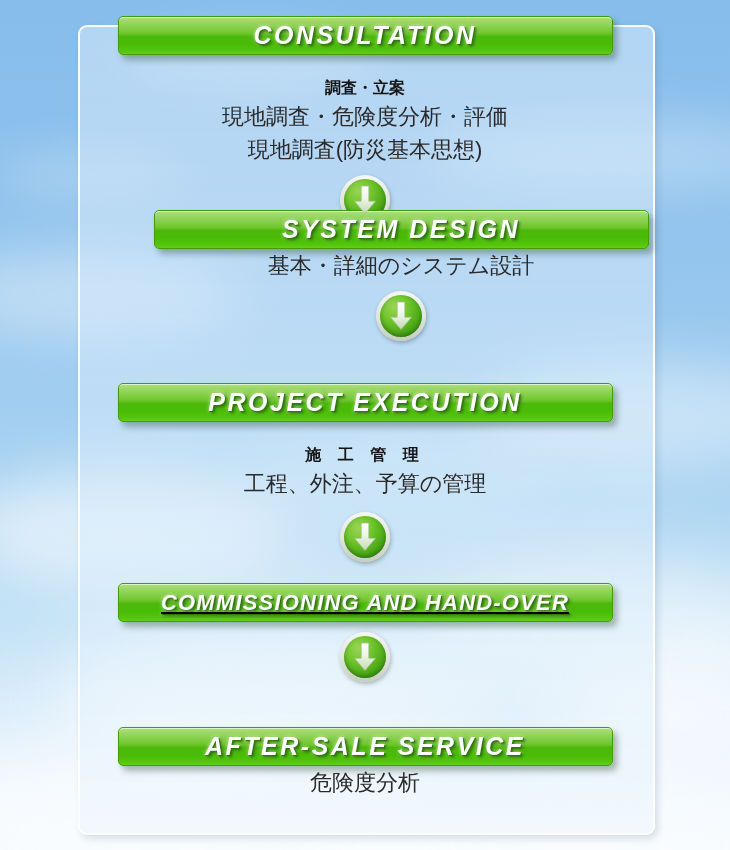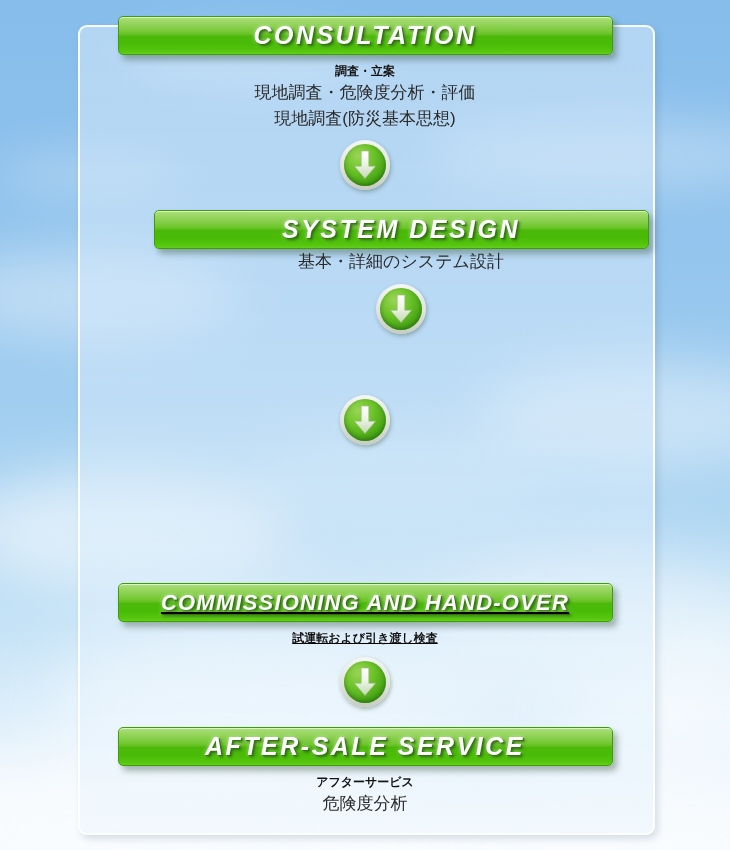--- a/index.html
+++ b/index.html
@@ -128,29 +128,29 @@
   }
   .banner-label.tight { font-size: 22px; letter-spacing: 1.2px; }
 
   
   .caption-block {
     margin: 0 auto;
     text-align: center;
     color: #1c1c1c;
   }
   .cap-head {
-    font-size: 12px;
+    font-size: 16px;
     font-weight: bold;
     line-height: 1.5;
     color: #141414;
-    margin-top: 7px;
+    margin-top: 21px;
   }
   .cap-head.spaced { letter-spacing: 6px; }
   .cap-line {
-    font-size: 17px;
+    font-size: 22px;
     line-height: 1.5;
     color: #2a2a2a;
     text-align: center;
   }
 
   
   .arrow-wrap {
     width: 730px;
     display: flex;
     justify-content: center;
@@ -241,21 +241,26 @@
                 <stop offset="100%" stop-color="#c3d9b2"></stop>
               </linearGradient>
             </defs>
             <path d="M11.2 2 H18.8 V17.2 H25.6 L15 29.6 L4.4 17.2 H11.2 Z" fill="url(#ag2)" stroke="#9dbd84" stroke-width="0.7"></path>
           </svg>
         </div>
       </div>
     </div>
 
     <div class="stage" style="top:383px;">
+      <div class="banner">
+        <span class="banner-label">PROJECT EXECUTION</span>
+      </div>
       <div class="caption-block">
+        <div class="cap-head spaced">施 工 管 理</div>
+        <div class="cap-line">工程、外注、予算の管理</div>
       </div>
       <div class="arrow-wrap" style="margin-top:12px;">
         <div class="arrow-badge">
           <svg width="30" height="32" viewBox="0 0 30 32" aria-hidden="true">
             <defs>
               <linearGradient id="ag3" x1="0" y1="0" x2="0" y2="1">
                 <stop offset="0%" stop-color="#ffffff"></stop>
                 <stop offset="45%" stop-color="#eef6e6"></stop>
                 <stop offset="100%" stop-color="#c3d9b2"></stop>
               </linearGradient>
@@ -263,23 +268,20 @@
             <path d="M11.2 2 H18.8 V17.2 H25.6 L15 29.6 L4.4 17.2 H11.2 Z" fill="url(#ag3)" stroke="#9dbd84" stroke-width="0.7"></path>
           </svg>
         </div>
       </div>
     </div>
 
     <div class="stage" style="top:583px;text-decoration:underline;">
       <div class="banner">
         <span class="banner-label tight">COMMISSIONING AND HAND-OVER</span>
       </div>
-      <div class="caption-block">
-        <div class="cap-head">試運転および引き渡し検査</div>
-      </div>
       <div class="arrow-wrap" style="margin-top:10px;">
         <div class="arrow-badge">
           <svg width="30" height="32" viewBox="0 0 30 32" aria-hidden="true">
             <defs>
               <linearGradient id="ag4" x1="0" y1="0" x2="0" y2="1">
                 <stop offset="0%" stop-color="#ffffff"></stop>
                 <stop offset="45%" stop-color="#eef6e6"></stop>
                 <stop offset="100%" stop-color="#c3d9b2"></stop>
               </linearGradient>
             </defs>
@@ -287,19 +289,18 @@
           </svg>
         </div>
       </div>
     </div>
 
     <div class="stage" style="top:727px;">
       <div class="banner">
         <span class="banner-label">AFTER-SALE SERVICE</span>
       </div>
       <div class="caption-block">
-        <div class="cap-head">アフターサービス</div>
         <div class="cap-line">危険度分析</div>
       </div>
     </div>
 
   </div>
 </div>
 
 </body></html>

